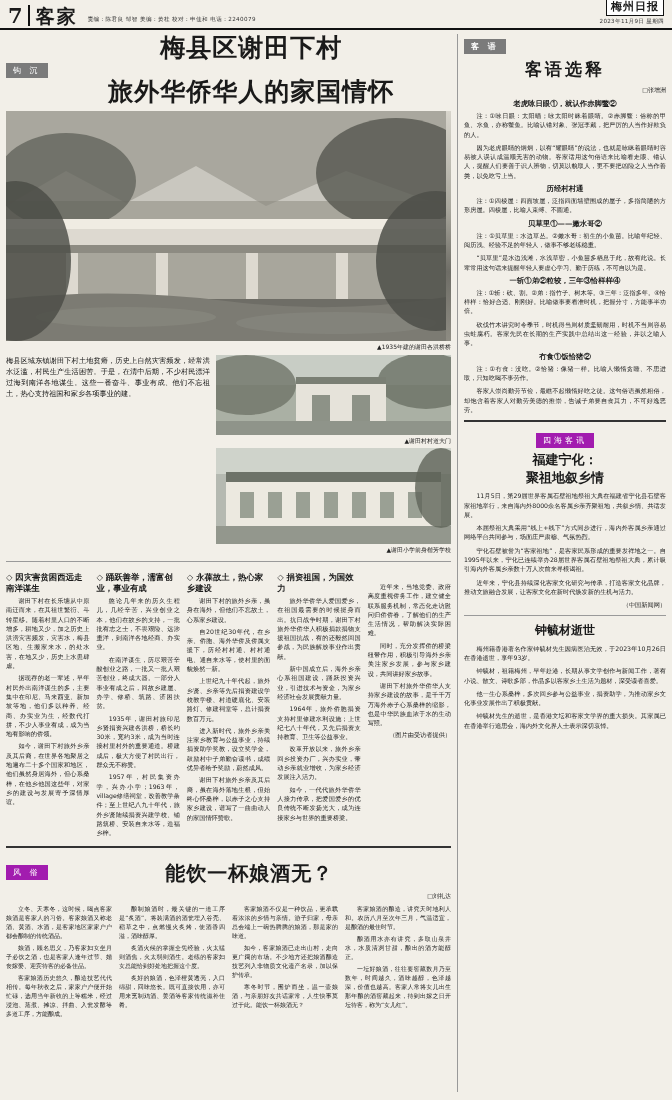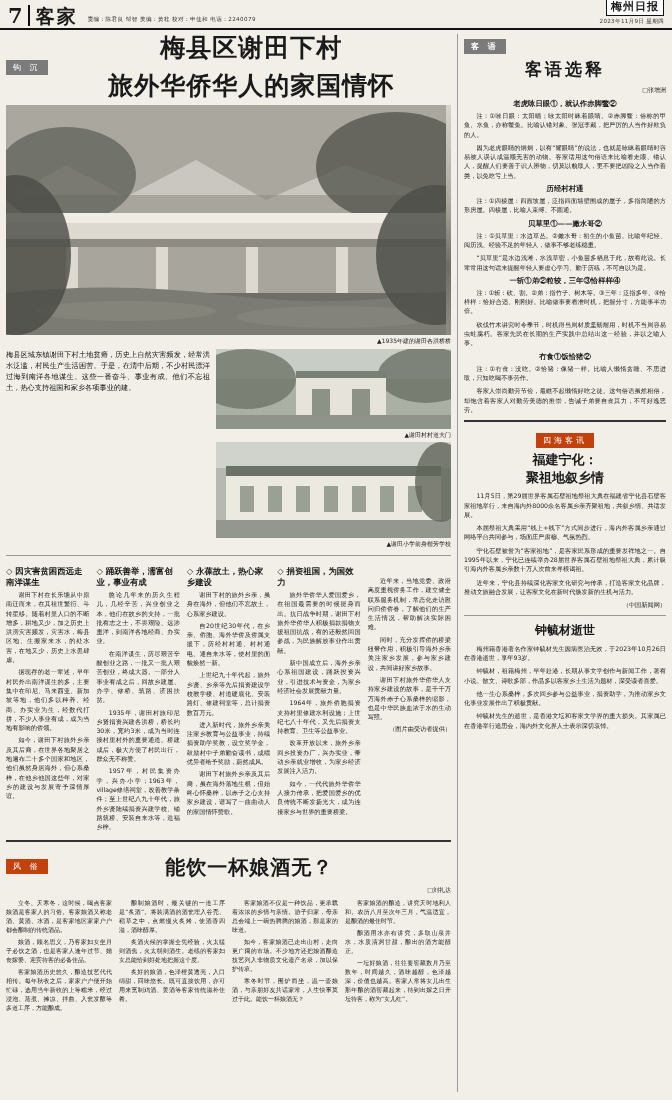--- a/index.html
+++ b/index.html
@@ -20,25 +20,25 @@
   .mh-right{margin-left:auto;text-align:right;}
   .paper-logo{display:inline-block;border:1px solid #111;padding:1px 4px;font-size:11px;font-weight:bold;font-family:"DejaVu Serif","Liberation Serif",serif;letter-spacing:1px;background:#fff;}
   .paper-date{font-size:5.6px;color:#333;margin-top:2px;letter-spacing:.3px;}
 
   
   .body{display:flex;height:1068px;box-sizing:border-box;padding:4px 6px 6px 6px;}
   .left{width:452px;position:relative;padding-right:6px;box-sizing:border-box;border-right:1px solid #999;}
   .right{width:208px;padding-left:6px;box-sizing:border-box;}
 
   .rubric{display:inline-block;background:#7b7b7b;color:#fff;font-size:8px;letter-spacing:3px;padding:2px 7px;font-family:"DejaVu Serif","Liberation Serif",serif;}
-  .rubric.dark{background:#c2410c;}
+  .rubric.dark{background:#a21caf;}
 
   .headline{font-family:"DejaVu Serif","Liberation Serif",serif;font-weight:bold;text-align:center;line-height:1.12;}
   .hl1{font-size:25px;letter-spacing:1px;}
-  .hl2{font-size:25px;letter-spacing:1px;margin-top:10px;}
+  .hl2{font-size:25px;letter-spacing:1px;margin-top:16px;}
 
   .photo{background:#b9b6ad;position:relative;overflow:hidden;}
   .cap{font-size:6px;color:#222;margin-top:2px;}
 
   .lead{font-size:7.2px;line-height:1.55;text-align:justify;color:#111;}
 
   .colwrap{display:flex;gap:7px;}
   .col{flex:1;}
   .col p{font-size:6.2px;line-height:1.5;margin:0 0 3px 0;text-align:justify;text-indent:2em;color:#1b1b1b;}
   .subhd{font-size:8.4px;font-weight:bold;font-family:"DejaVu Serif","Liberation Serif",serif;margin:4px 0 3px 0;line-height:1.25;}

